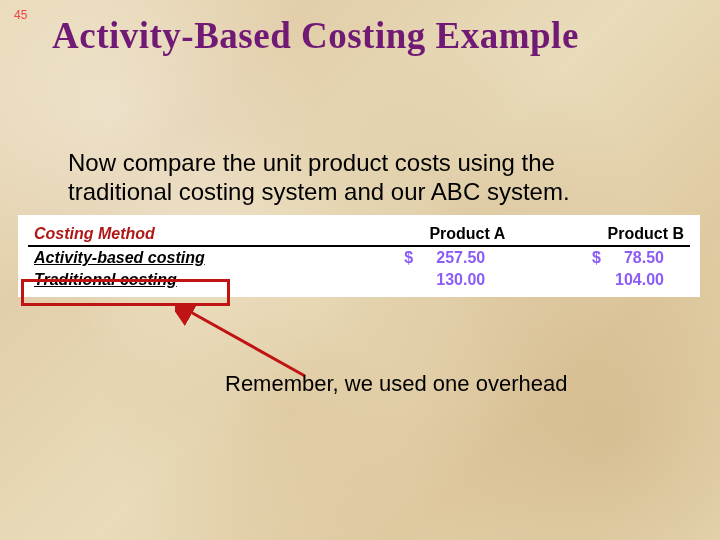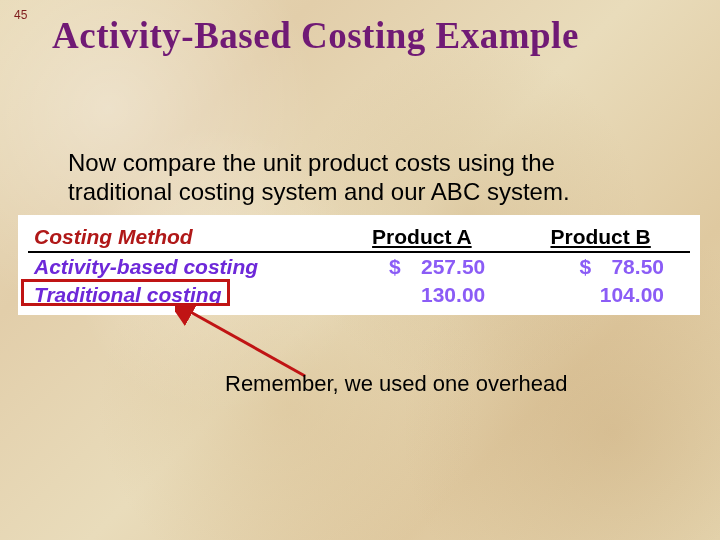--- a/index.html
+++ b/index.html
@@ -13,21 +13,21 @@
       radial-gradient(circle at 85% 80%, rgba(190,155,105,0.30) 0%, transparent 28%),
       radial-gradient(circle at 30% 50%, rgba(255,250,235,0.30) 0%, transparent 25%),
       linear-gradient(135deg, #e8d9b5 0%, #e2ceaa 25%, #e9dcbb 50%, #dfc9a0 75%, #e6d6b0 100%);
     position: relative;
   }
   .slide-number {
     position: absolute;
     top: 8px;
     left: 14px;
     font-size: 12px;
-    color: #7f1d1d;
+    color: #ef4444;
     font-family: Arial, sans-serif;
   }
   .title {
     position: absolute;
     top: 14px;
     left: 52px;
     right: 40px;
     font-family: "Times New Roman", Times, serif;
     font-weight: bold;
     font-size: 37px;
@@ -53,41 +53,41 @@
     padding: 8px 10px 6px 10px;
   }
   .tbl {
     width: 100%;
     border-collapse: collapse;
     font-family: Arial, Helvetica, sans-serif;
   }
   .tbl th, .tbl td {
     text-align: left;
     padding: 2px 6px;
-    font-size: 21px;
+    font-size: 16px;
   }
   .tbl th.method {
     color: #b01818;
     font-style: italic;
     font-weight: bold;
     border-bottom: 2px solid #000;
     width: 46%;
   }
   .tbl th.prod {
     color: #000;
     font-weight: bold;
-    text-align: center;
+    text-align: right;
     border-bottom: 2px solid #000;
     width: 27%;
-    text-decoration: underline;
   }
   .tbl td.row-label {
-    color: #6d28d9;
+    color: #000000;
     font-weight: bold;
     font-style: italic;
+    text-decoration: underline;
   }
   .tbl td.num {
     text-align: right;
     color: #8b5cf6;
     font-weight: bold;
     padding-right: 26px;
     white-space: nowrap;
   }
   .tbl td.num .dollar {
     display: inline-block;

